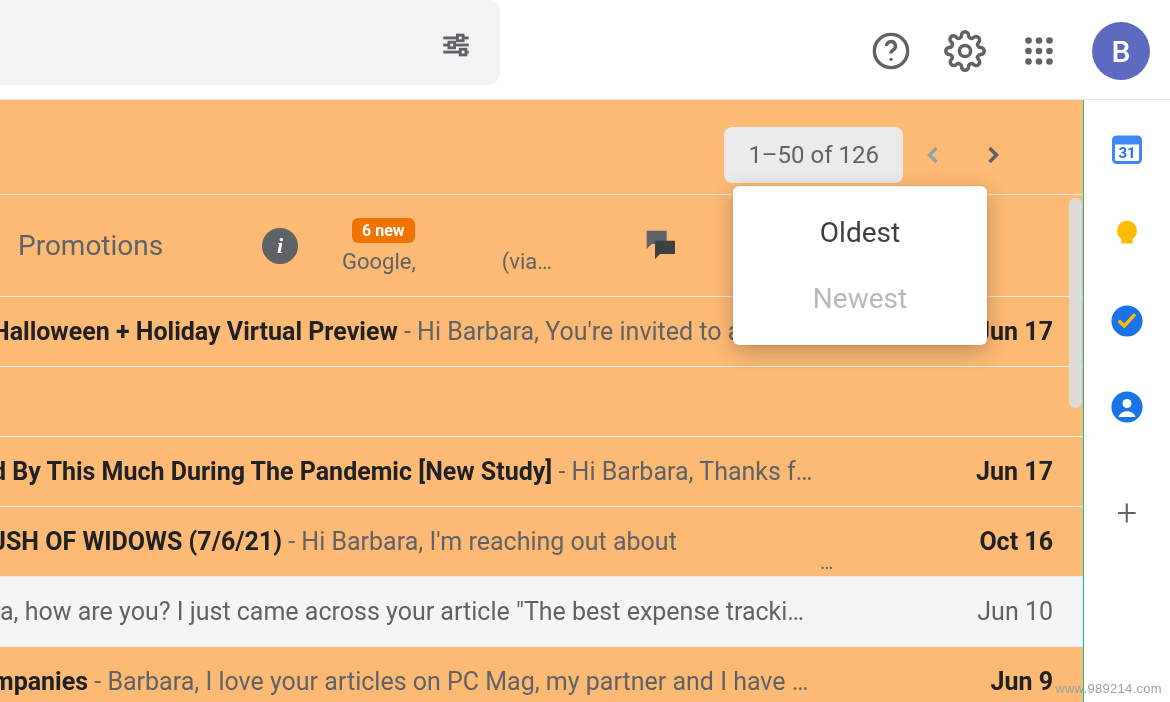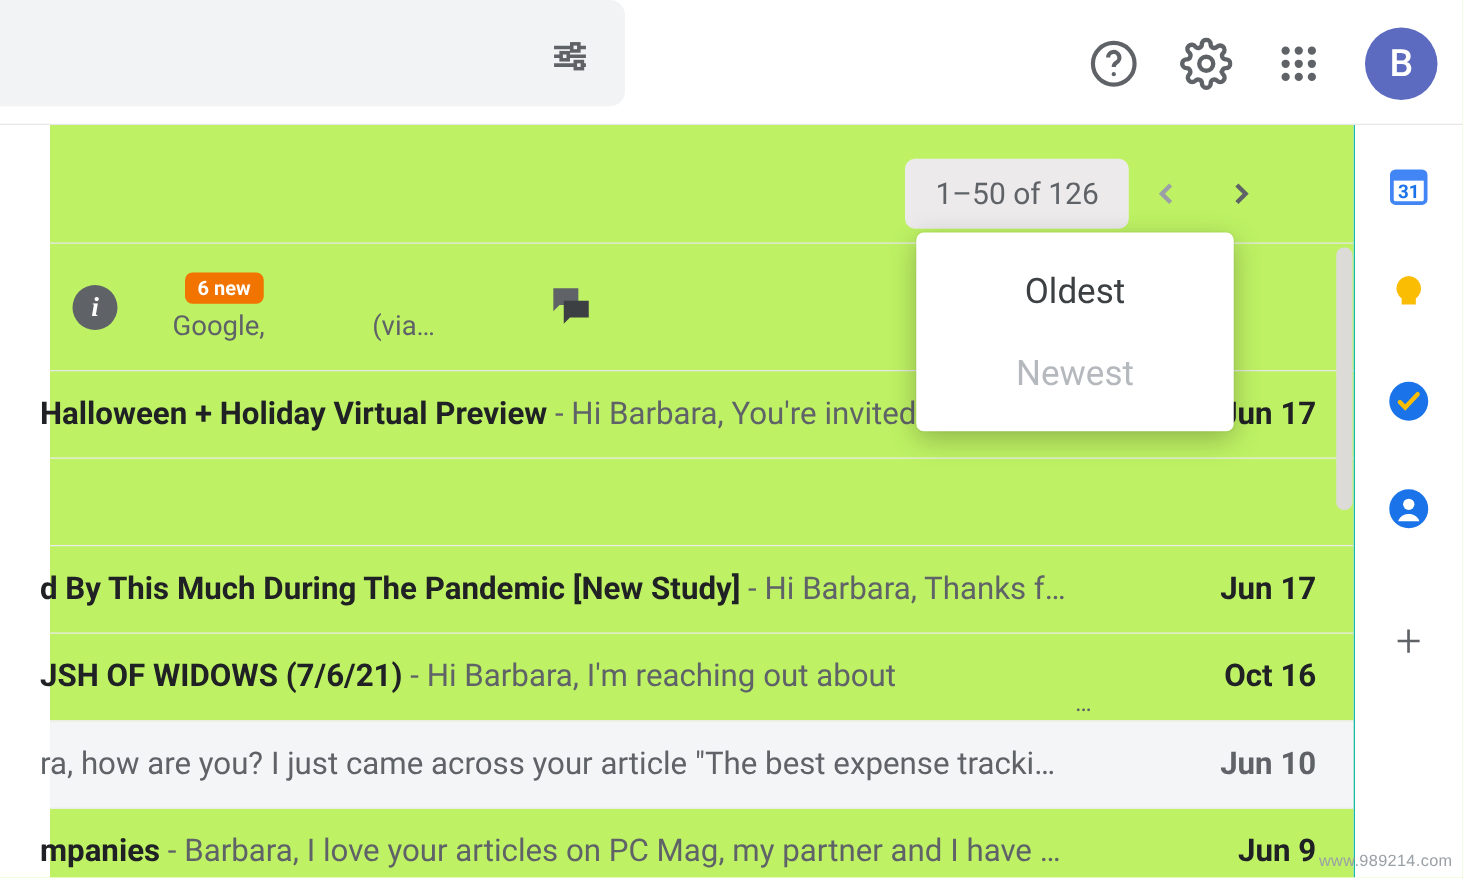--- a/index.html
+++ b/index.html
@@ -74,22 +74,21 @@
   }
   .side-panel .plus {
     margin-top: 20px;
     font-size: 36px; font-weight: 300; color: #5f6368;
   }
 
   
   .main {
     position: absolute;
     top: 100px; left: 0; right: 87px; bottom: 0;
-    background: #bef264;
-    margin-left: 40px;
+    background: #fdba74;
   }
   .toolbar {
     position: relative;
     height: 95px;
     border-bottom: 1px solid #e7e7e7;
   }
   .pager {
     position: absolute;
     top: 25px; right: 60px;
     display: flex; align-items: center;
@@ -198,21 +197,21 @@
   .msg.dim .text { color: #5f6368; font-weight: 400; }
   .msg.dim .text .subject { font-weight: 400; }
   .msg .date {
     flex-shrink: 0;
     font-weight: 700;
     color: #202124;
     margin-left: 24px;
     min-width: 92px;
     text-align: right;
   }
-  .msg.dim .date { color: #5f6368; font-weight: 700; }
+  .msg.dim .date { color: #5f6368; font-weight: 400; }
   .overflow-dots {
     position:absolute; left: 820px; bottom: 2px;
     color:#5f6368; font-weight:400; letter-spacing:2px; font-size:20px;
   }
 
   
   .scroll-track {
     position: absolute;
     top: 198px;
     right: 88px;
@@ -290,20 +289,23 @@
         </div>
         <div class="pager-nav next">
           <svg width="28" height="28" viewBox="0 0 24 24" fill="none" stroke="currentColor" stroke-width="3">
               <polyline points="9 18 15 12 9 6"></polyline>
             </svg>
         </div>
       </div>
     </div>
 
     <div class="tabs-row">
+      <div class="tab">
+        <span class="tab-label">Promotions</span>
+      </div>
 
       <span class="info-icon">i</span>
 
       <div class="tab tab-updates">
         <div class="tab-col">
           <div style="display:flex;align-items:center;">
             <span class="badge">6 new</span>
           </div>
           <div style="display:flex;justify-content:space-between;width:210px;">
             <span class="tab-sub">Google,</span>

